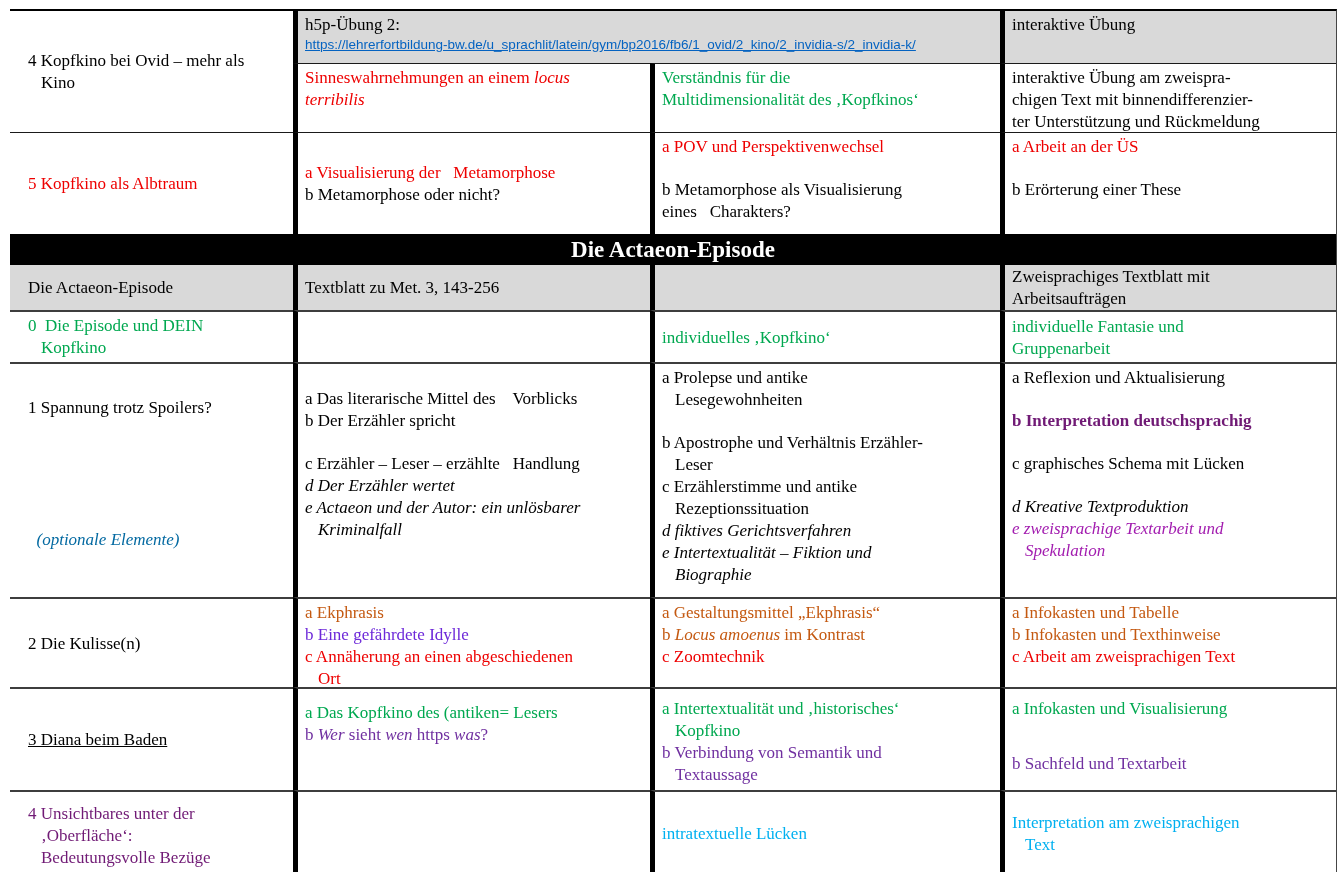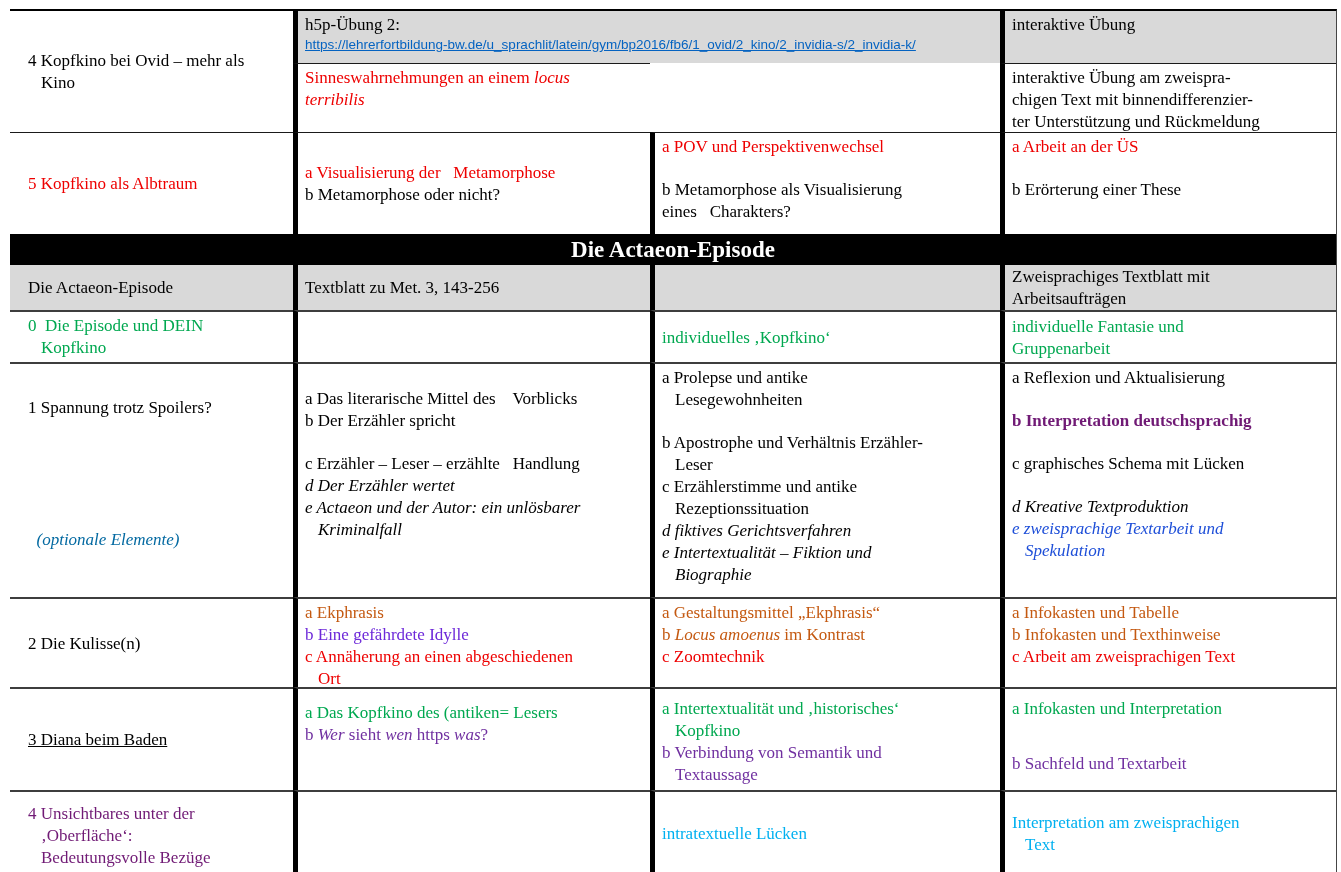--- a/index.html
+++ b/index.html
@@ -48,20 +48,24 @@
     <div class="cell bg-gray bl" style="grid-area: 1 / 2 / span 1 / span 2;">
       <p class="para" style="color: rgb(0, 0, 0);"><span>h5p-Übung 2:</span></p>
       <p class="para small" style="color: rgb(5, 99, 193);"><a class="url" href="#" style="color: rgb(5, 99, 193);">https://lehrerfortbildung-bw.de/u_sprachlit/latein/gym/bp2016/fb6/1_ovid/2_kino/2_invidia-s/2_invidia-k/</a></p>
     </div>
     <div class="cell bg-gray bl" style="grid-area: 1 / 4 / span 1 / span 1;">
       <p class="para" style="color: rgb(0, 0, 0);"><span>interaktive Übung</span></p>
     </div>
     <div class="cell bl bt1" style="grid-area: 2 / 2 / span 1 / span 1;">
       <p class="para" style="color: rgb(238, 0, 0);"><span>Sinneswahrnehmungen an einem </span><em>locus
 terribilis</em></p>
+    </div>
+    <div class="cell bl bt1" style="grid-area: 2 / 3 / span 1 / span 1;">
+      <p class="para" style="color: rgb(0, 168, 80);"><span>Verständnis für die
+Multidimensionalität des ‚Kopfkinos‘</span></p>
     </div>
     <div class="cell bl bt1" style="grid-area: 2 / 4 / span 1 / span 1;">
       <p class="para" style="color: rgb(0, 0, 0);"><span>interaktive Übung am zweispra-
 chigen Text mit binnendifferenzier-
 ter Unterstützung und Rückmeldung</span></p>
     </div>
     <div class="cell vc c1 bt1" style="grid-area: 3 / 1 / span 1 / span 1;">
       <p class="para" style="color: rgb(238, 0, 0);"><span>5 Kopfkino als Albtraum</span></p>
     </div>
     <div class="cell vc bl bt1" style="grid-area: 3 / 2 / span 1 / span 1;">
@@ -129,21 +133,21 @@
 Biographie</em></p>
     </div>
     <div class="cell bl bt2" style="grid-area: 7 / 4 / span 1 / span 1;">
       <p class="para hang" style="color: rgb(0, 0, 0);"><span>a Reflexion und Aktualisierung</span></p>
       <div class="spacer"></div>
       <p class="para hang" style="color: #701a75; font-weight: bold;"><span>b Interpretation deutschsprachig</span></p>
       <div class="spacer"></div>
       <p class="para hang" style="color: rgb(0, 0, 0);"><span>c graphisches Schema mit Lücken</span></p>
       <div class="spacer"></div>
       <p class="para hang" style="color: rgb(0, 0, 0);"><em>d Kreative Textproduktion</em></p>
-      <p class="para hang" style="color: #1d4ed8;"><em>e zweisprachige Textarbeit und
+      <p class="para hang" style="color: #a21caf;"><em>e zweisprachige Textarbeit und
 Spekulation</em></p>
     </div>
     <div class="cell vc c1 bt2" style="grid-area: 8 / 1 / span 1 / span 1;">
       <p class="para" style="color: rgb(0, 0, 0);"><span>2 Die Kulisse(n)</span></p>
     </div>
     <div class="cell bl bt2" style="grid-area: 8 / 2 / span 1 / span 1;">
       <p class="para hang" style="color: rgb(196, 89, 17);"><span>a Ekphrasis</span></p>
       <p class="para hang" style="color: #6d28d9;"><span>b Eine gefährdete Idylle</span></p>
       <p class="para hang" style="color: rgb(238, 0, 0);"><span>c Annäherung an einen abgeschiedenen
 Ort</span></p>
@@ -165,21 +169,21 @@
       <p class="para hang" style="margin-top: 10px; color: rgb(0, 168, 80);"><span>a Das Kopfkino des (antiken= Lesers</span></p>
       <p class="para hang" style="color: rgb(112, 48, 160);"><span>b </span><em>Wer</em><span> sieht </span><em>wen</em><span> https </span><em>was</em><span>?</span></p>
     </div>
     <div class="cell bl bt2" style="grid-area: 9 / 3 / span 1 / span 1;">
       <p class="para hang" style="margin-top: 6px; color: rgb(0, 168, 80);"><span>a Intertextualität und ‚historisches‘
 Kopfkino</span></p>
       <p class="para hang" style="color: rgb(112, 48, 160);"><span>b Verbindung von Semantik und
 Textaussage</span></p>
     </div>
     <div class="cell bl bt2" style="grid-area: 9 / 4 / span 1 / span 1;">
-      <p class="para hang" style="margin-top: 6px; color: rgb(0, 168, 80);"><span>a Infokasten und Interpretation</span></p>
+      <p class="para hang" style="margin-top: 6px; color: rgb(0, 168, 80);"><span>a Infokasten und Visualisierung</span></p>
       <div class="spacer"></div>
       <p class="para hang" style="margin-top: 12px; color: rgb(112, 48, 160);"><span>b Sachfeld und Textarbeit</span></p>
     </div>
     <div class="cell c1 bt2" style="grid-area: 10 / 1 / span 1 / span 1;">
       <p class="para hang" style="margin-top: 8px; color: #701a75;"><span>4 Unsichtbares unter der
 ‚Oberfläche‘:
 Bedeutungsvolle Bezüge</span></p>
     </div>
     <div class="cell bl bt2" style="grid-area: 10 / 2 / span 1 / span 1;"></div>
     <div class="cell vc bl bt2" style="grid-area: 10 / 3 / span 1 / span 1;">

